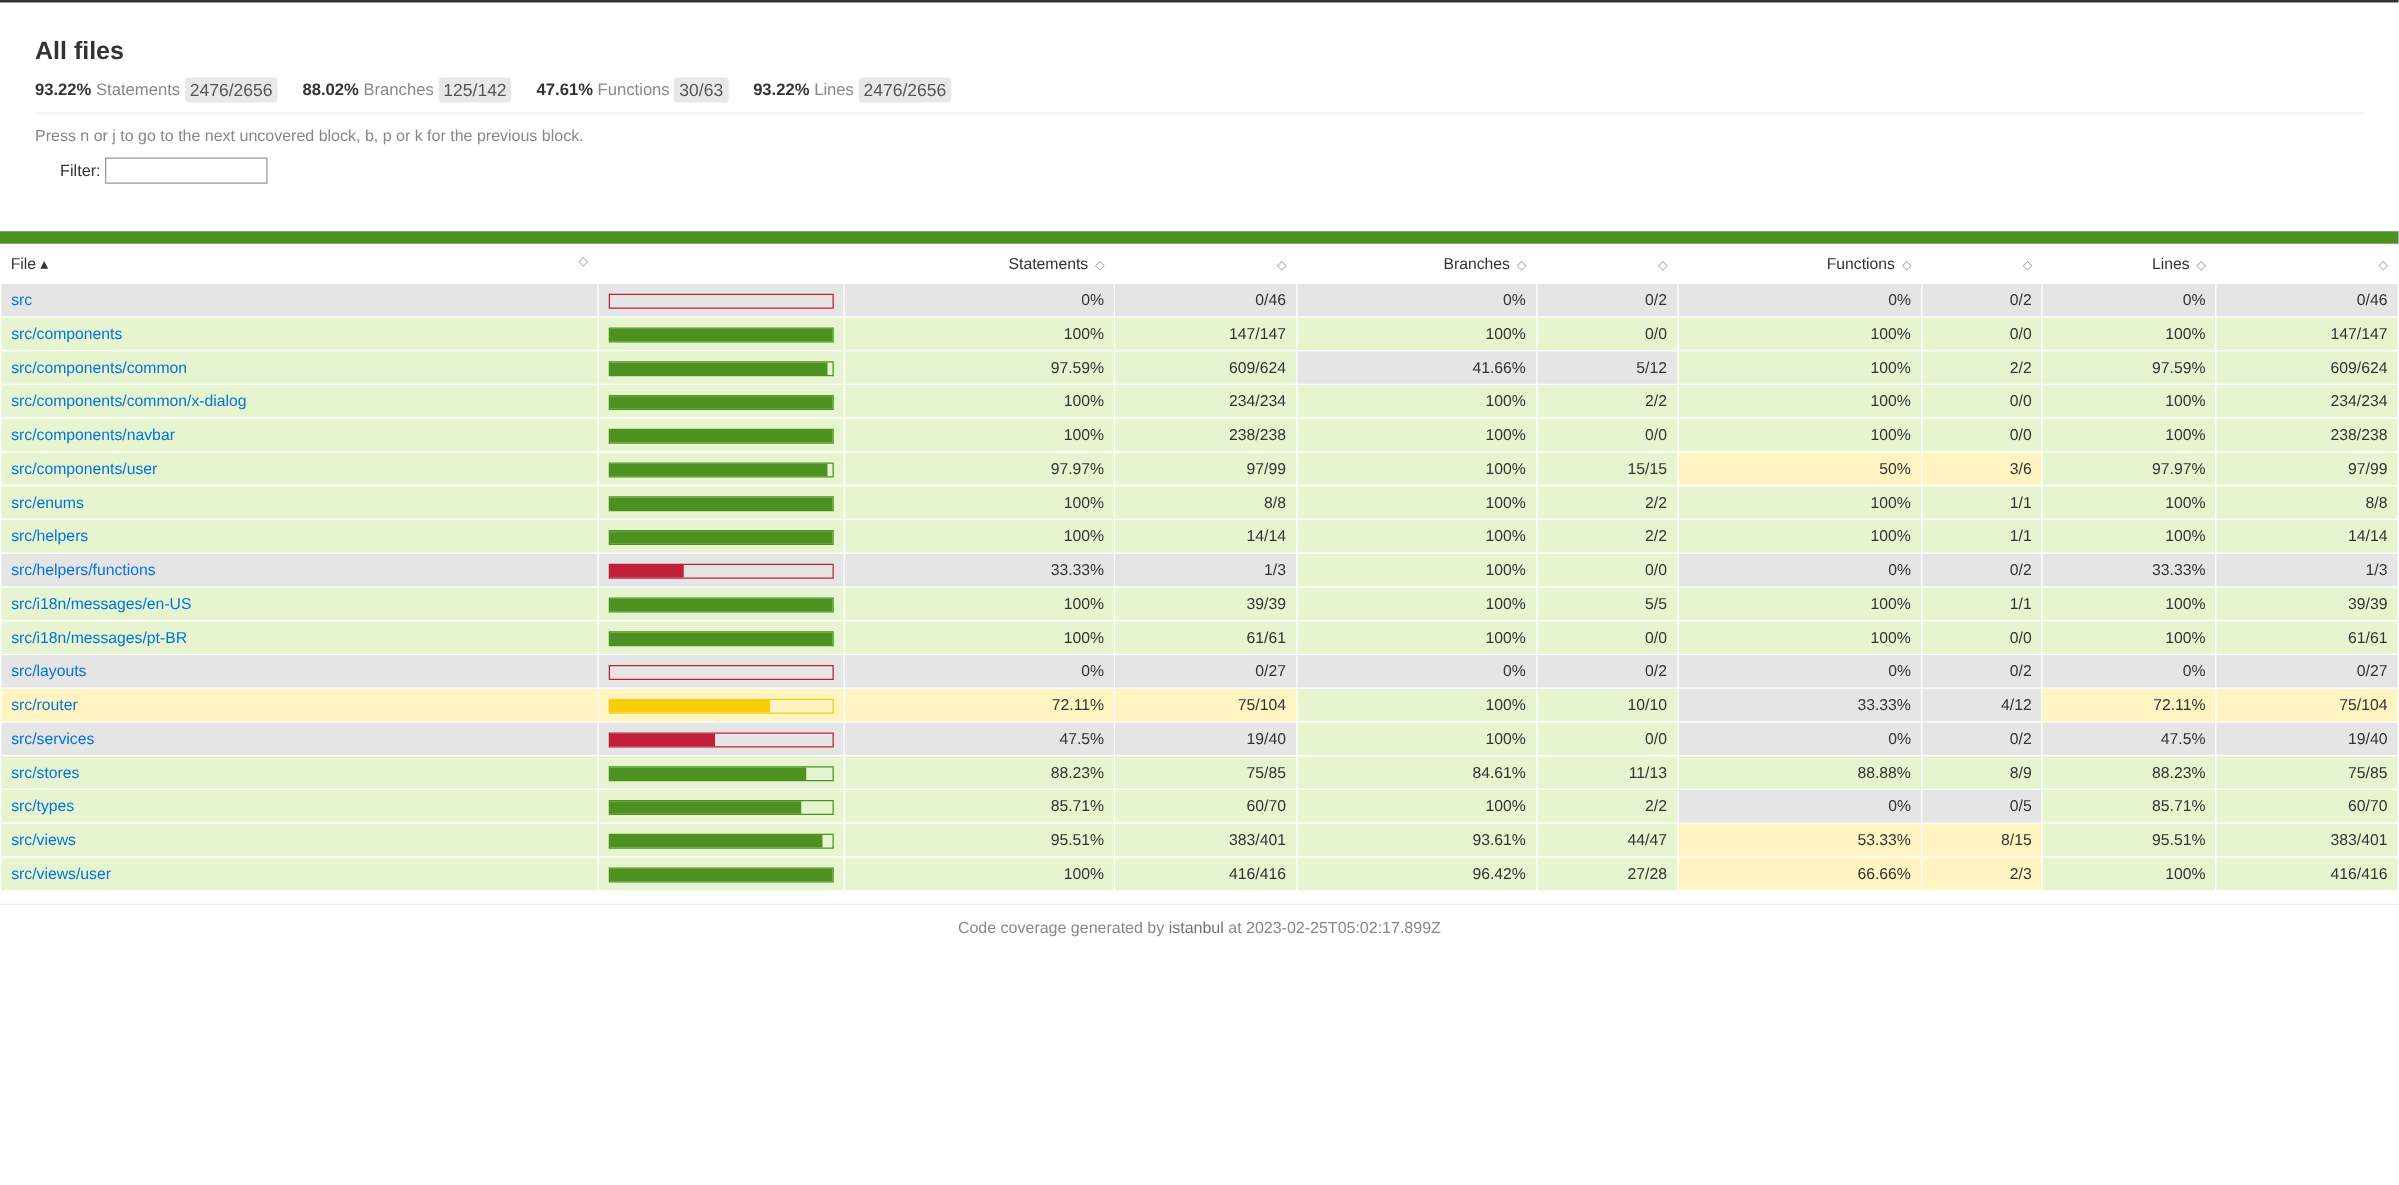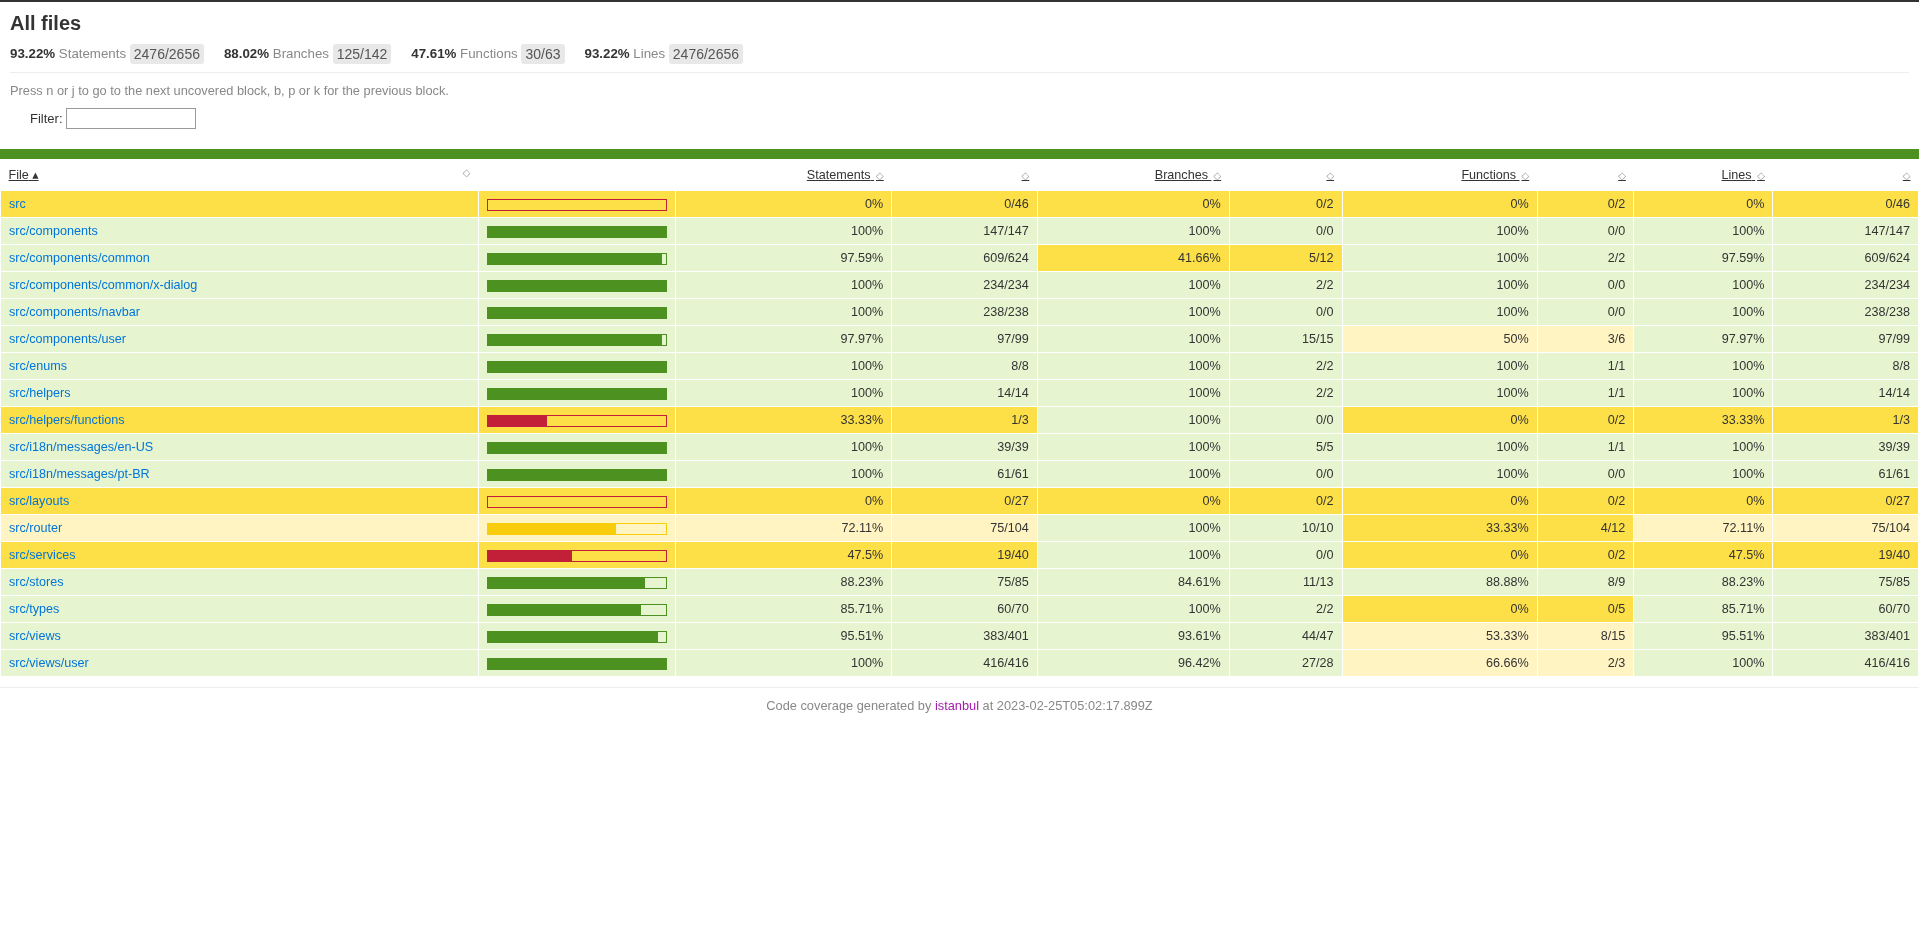--- a/index.html
+++ b/index.html
@@ -6,21 +6,21 @@
     font-family: Helvetica, Arial, sans-serif;
     font-size: 14px;
     color: #333;
     margin: 0;
     padding: 0;
   }
   .wrapper {
     border-top: 2px solid #333;
   }
   .pad1 {
-    padding: 10px;
+    padding: 28px;
   }
   h1 {
     font-size: 20px;
     font-weight: bold;
     margin: 0 0 10px 0;
   }
   .summary {
     margin-bottom: 10px;
   }
   .summary-item {
@@ -67,21 +67,20 @@
     border-collapse: collapse;
     width: 100%;
     margin: 0;
   }
   table.coverage th {
     text-align: left;
     font-weight: normal;
     padding: 8px;
     font-size: 12.6px;
     white-space: nowrap;
-    text-decoration: underline;
   }
   table.coverage th.sortable {
     cursor: pointer;
   }
   table.coverage th .sorter {
     color: #999;
     font-size: 10px;
     margin-left: 2px;
   }
   table.coverage th.file-col { text-align: left; }
@@ -117,33 +116,33 @@
   .bar.low { border: 1px solid #c21f39; }
   .bar.low .bar-inner { background: #c21f39; }
   .bar.medium { border: 1px solid #f9cd0b; }
   .bar.medium .bar-inner { background: #f9cd0b; }
   .bar.high { border: 1px solid #4d9221; }
   .bar.high .bar-inner { background: #4d9221; }
   td.pct, td.abs {
     text-align: right;
     white-space: nowrap;
   }
-  td.low { background: #fde047; }
+  td.low { background: #e5e5e5; }
   td.medium { background: #fff4c2; }
   td.high { background: #e6f5d0; }
   .footer {
     text-align: center;
     font-size: 12.8px;
     color: #888;
     border-top: 1px solid #eee;
     padding: 10px;
     margin-top: 10px;
   }
   .footer a {
-    color: #a21caf;
+    color: #737373;
     text-decoration: none;
   }
   .sort-asc::after { content: " \25B4"; }
 </style>
 </head>
 <body>
 
 <div class="wrapper">
   <div class="pad1">
     <h1>All files</h1>

